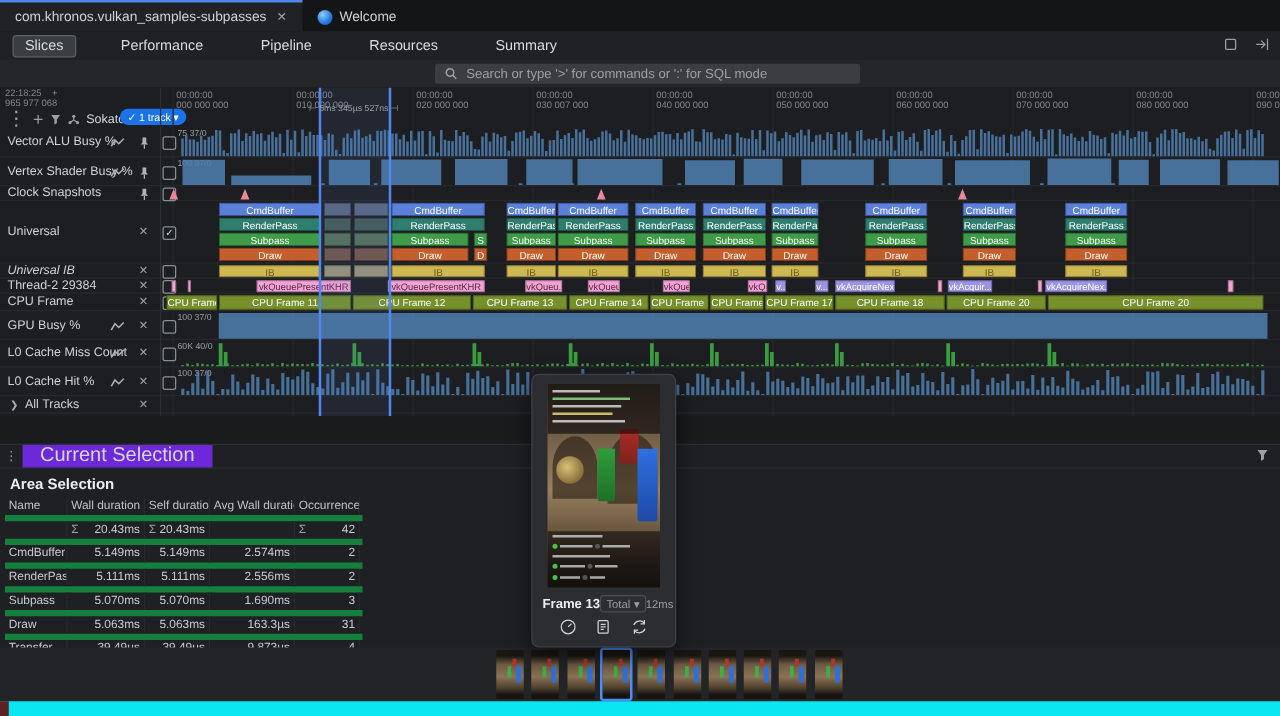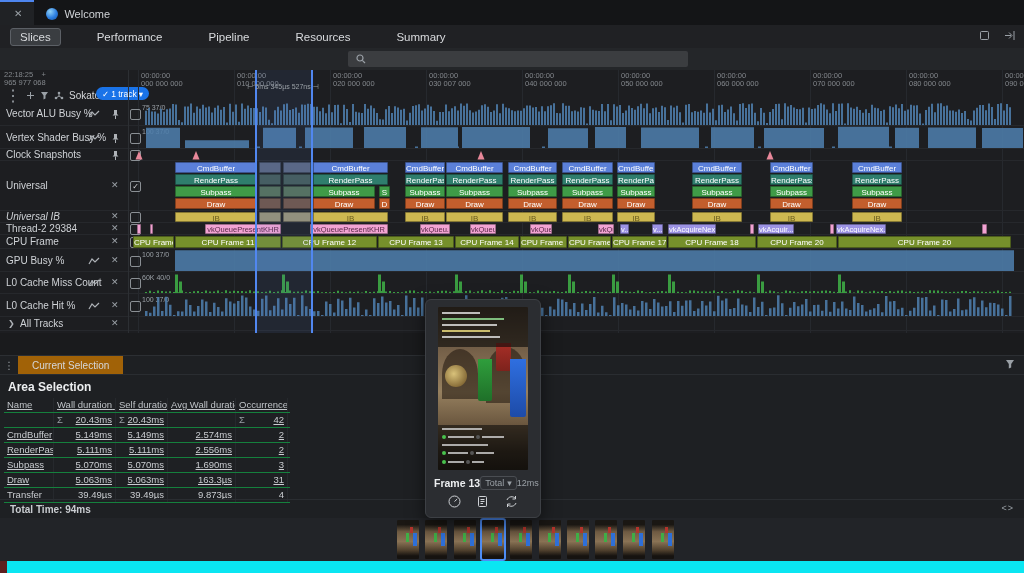--- a/index.html
+++ b/index.html
@@ -37,28 +37,28 @@
   .scale-lab{position:absolute;left:142px;top:2px;font-size:7px;color:#9aa0a6;white-space:nowrap;}
   .slice{position:absolute;overflow:hidden;font-size:8px;line-height:11px;text-align:center;color:#fff;white-space:nowrap;box-sizing:border-box;border:1px solid rgba(0,0,0,.35);border-radius:1px;}
   .dim{filter:saturate(.35) brightness(.8);}
   .sel-line{position:absolute;top:0;width:2px;height:263px;background:#5187f0;z-index:3;}
   .sel-fill{position:absolute;top:0;height:263px;background:rgba(90,130,220,.09);z-index:2;}
   .sel-annot{position:absolute;top:13px;font-size:7px;color:#9aa0a6;white-space:nowrap;transform:translateX(-50%);z-index:3;}
   
   .bottom{position:absolute;top:355px;left:0;width:1024px;height:163px;background:#1e2023;border-top:1px solid #2c2f33;}
   .bp-tabs{position:absolute;top:0;left:0;width:1024px;height:18px;border-bottom:1px solid #2a2d31;display:flex;align-items:stretch;}
   .bp-kebab{width:18px;display:flex;align-items:center;justify-content:center;color:#9aa0a6;font-size:10px;}
-  .bp-tab{display:flex;align-items:center;padding:0 14px;font-size:10px;color:#d5d7da;background:#a16207;}
+  .bp-tab{display:flex;align-items:center;padding:0 14px;font-size:16px;color:#d5d7da;background:#6d28d9;}
   .bp-filter{position:absolute;right:8px;top:2px;color:#9aa0a6;}
   .subtabs{position:absolute;top:24px;left:8px;display:flex;align-items:center;gap:14px;}
   .as-title{font-size:12px;color:#eceef0;font-weight:bold;margin-right:2px;}
   .chip{font-size:10px;color:#e4e6e9;background:#3c4044;border:1px solid #55595e;border-radius:3px;padding:1px 8px;}
   .viewlink{font-size:10px;color:#c2c5c9;}
   .tbl{position:absolute;top:42px;left:4px;width:286px;font-size:9.5px;color:#c9ccd0;}
-  .tbl-row{display:grid;grid-template-columns:50px 62px 52px 68px 52px;height:14px;line-height:14px;border-bottom:1px solid #15803d;text-decoration:underline;}
+  .tbl-row{display:grid;grid-template-columns:50px 62px 52px 68px 52px;height:14px;line-height:14px;border-bottom:5px solid #15803d;}
   .tbl-row>div{padding:0 3px;overflow:hidden;white-space:nowrap;border-right:1px solid #26292d;}
   .tbl-head{color:#bfc3c7;}
   .num{text-align:right;}
   .sum-sym{float:left;color:#9aa0a6;}
   .statusrow{position:absolute;top:143px;left:0;width:1024px;height:20px;border-top:1px solid #2a2d31;}
   .total-time{position:absolute;left:10px;top:4px;font-size:10px;color:#c9ccd0;font-weight:bold;}
   .code-ico{position:absolute;right:10px;top:3px;font-size:9px;letter-spacing:1px;color:#9aa0a6;}
   
   .popup{position:absolute;left:425px;top:299px;width:114px;height:217px;background:#2b2d31;border:1px solid #3d4045;border-radius:6px;box-shadow:0 6px 18px rgba(0,0,0,.55);z-index:6;}
   .preview{position:absolute;left:12px;top:7px;width:90px;height:163px;overflow:hidden;border-radius:1px;
@@ -90,20 +90,21 @@
   .maroon{position:absolute;left:0;top:0;width:7px;height:12px;background:#5c2020;}
   svg{display:block;}
 </style>
 </head>
 <body>
 
 <div id="app">
 
   <div class="tabbar">
     <div class="tab active">
+      <span>com.khronos.vulkan_samples-subpasses</span>
       <span class="tab-close">✕</span>
     </div>
     <div class="tab">
       <span class="welcome-logo"></span>
       <span>Welcome</span>
     </div>
   </div>
 
   <div class="menubar">
     <div id="menu-items" style="display:flex;gap:26px;align-items:center;">
@@ -127,20 +128,21 @@
       </span>
     </div>
   </div>
 
   <div class="searchrow">
     <div class="searchbox">
       <svg width="10" height="10" viewBox="0 0 10 10">
           <circle cx="4" cy="4" r="3" fill="none" stroke="#9aa0a6" stroke-width="1.2"></circle>
           <line x1="6.3" y1="6.3" x2="9" y2="9" stroke="#9aa0a6" stroke-width="1.2"></line>
         </svg>
+      <span>Search or type '&gt;' for commands or ':' for SQL mode</span>
     </div>
   </div>
 
   <div id="timeline">
     <div class="clockbox">
       <div><span>22:18:25</span>&nbsp;&nbsp;&nbsp;&nbsp;<span>+</span></div>
       <div>965 977 068</div>
     </div>
     <div class="hdr-row">
       <span class="hdr-ico">⋮</span>
@@ -497,24 +499,20 @@
           </div>
           <div class="tbl-row">
             <div style="text-align: left;">Transfer</div>
             <div class="num">39.49µs</div>
             <div class="num">39.49µs</div>
             <div class="num">9.873µs</div>
             <div class="num">4</div>
           </div>
         </div>
     </div>
-    <div class="statusrow">
-      <span class="total-time">Total Time: 94ms</span>
-      <span class="code-ico">&lt;&gt;</span>
-    </div>
   </div>
 
   <div class="popup">
     <div class="preview">
       <div class="pv-arch" style="left:4px;top:42px;width:36px;height:50px;"></div>
       <div class="pv-arch" style="left:48px;top:40px;width:40px;height:56px;"></div>
       <div class="banner" style="left:58px;top:36px;width:15px;height:28px;background:linear-gradient(180deg,#a82f27,#7e221c);"></div>
       <div class="banner" style="left:40px;top:52px;width:14px;height:42px;background:linear-gradient(180deg,#2f9e3c,#1f7029);"></div>
       <div class="banner" style="left:72px;top:52px;width:16px;height:58px;background:linear-gradient(180deg,#2f6fe0,#1d4ba8);"></div>
       <div class="shield" style="left:7px;top:58px;width:22px;height:22px;"></div>

